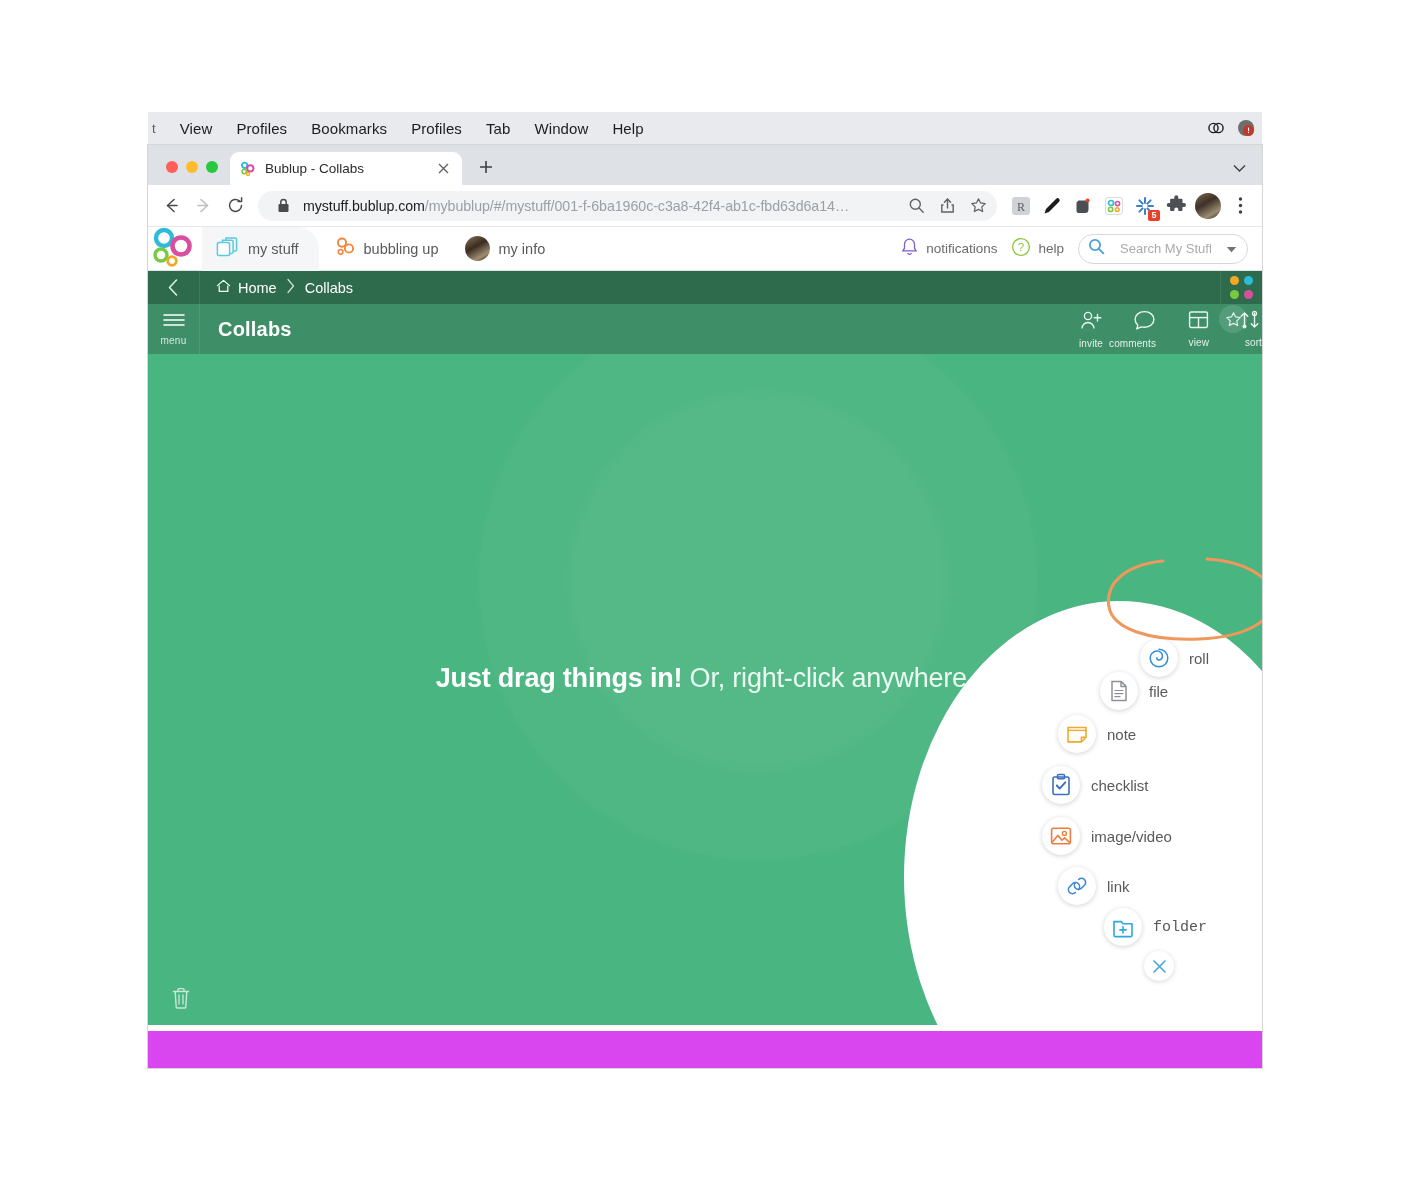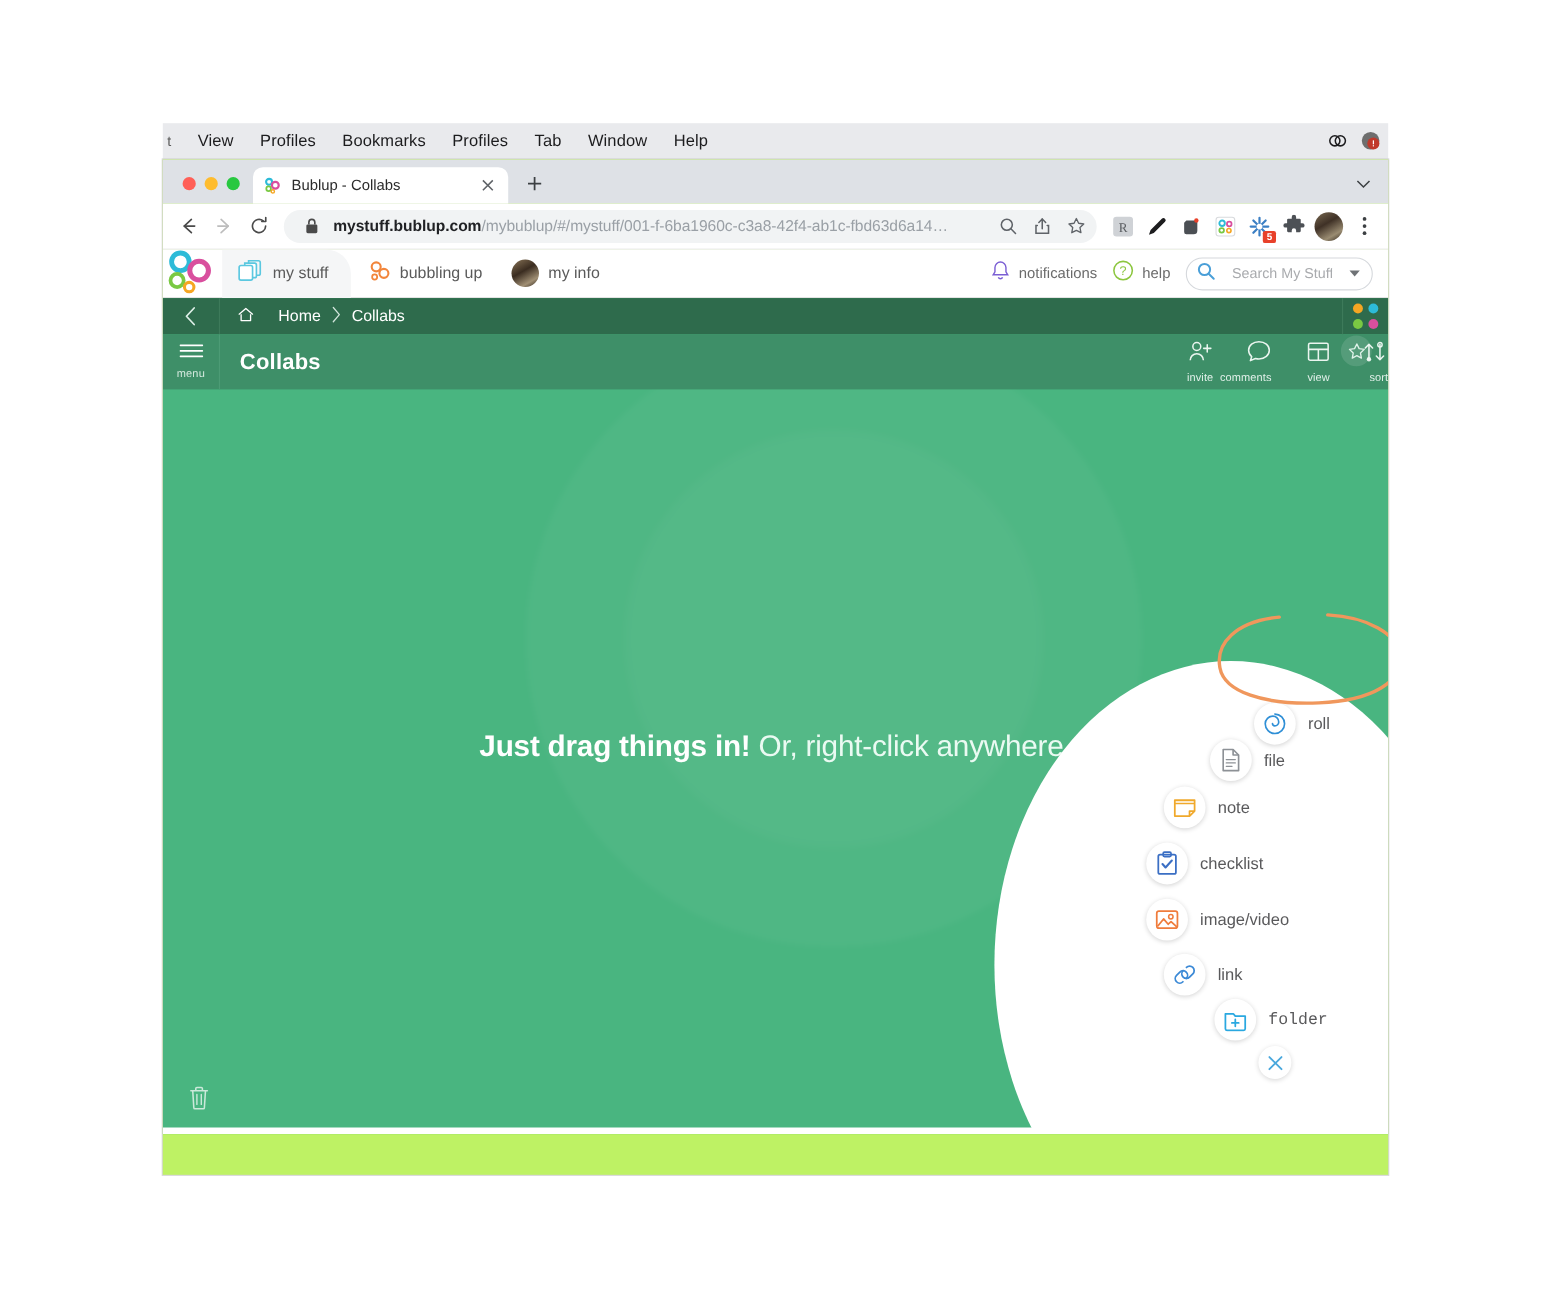--- a/index.html
+++ b/index.html
@@ -22,21 +22,21 @@
     letter-spacing: .1px;
   }
   #mac-status {
     margin-left: auto; display: flex; align-items: center; gap: 10px; padding-right: 6px;
   }
   .mac-status-ico { width: 20px; height: 20px; display:block; }
 
   
   #browser-window {
     position: absolute; left: 148px; top: 145px; width: 1114px; height: 923px;
-    background: #bef264;
+    background: #d946ef;
     box-shadow: 0 0 0 1px #d6d6d6;
     overflow: hidden;
   }
 
   
   #tab-strip {
     height: 40px; background: #dee1e6; display: flex; align-items: flex-end;
     position: relative;
   }
   #traffic-lights { display: flex; gap: 8px; padding: 0 12px 12px 18px; align-items: center; }
@@ -79,21 +79,21 @@
   .nav-btn.disabled { color: #bdbdbd; }
   #omnibox {
     flex: 1; height: 30px; background: #f1f3f4; border-radius: 15px;
     display: flex; align-items: center; padding: 0 8px 0 14px; gap: 9px;
     margin: 0 6px; min-width: 0;
   }
   #omnibox-url {
     font-size: 14.2px; color: #9aa0a6; white-space: nowrap;
     overflow: hidden; text-overflow: clip; flex: 1; letter-spacing: -0.05px;
   }
-  #omnibox-url b { color: #202124; font-weight: 700; }
+  #omnibox-url b { color: #202124; font-weight: 400; }
   .omni-ico { width: 22px; height: 22px; flex: 0 0 22px; display: flex; align-items: center; justify-content: center; color: #5f6368; }
   #ext-area { display: flex; align-items: center; gap: 3px; padding-left: 2px; }
   .ext-btn {
     width: 28px; height: 28px; display: flex; align-items: center; justify-content: center;
     position: relative; flex: 0 0 28px;
   }
   .ext-badge {
     position: absolute; bottom: -1px; right: -1px; background: #e8412a; color: #fff;
     font-size: 9px; line-height: 11px; min-width: 12px; text-align: center;
     border-radius: 2px; padding: 0 1px; font-weight: 700;
@@ -142,21 +142,21 @@
 
   #breadcrumb-bar {
     height: 33px; background: #2e6b4c; display: flex; align-items: center;
     position: relative; z-index: 5;
   }
   #back-btn {
     width: 52px; height: 33px; display: flex; align-items: center; justify-content: center;
     border-right: 1px solid #3d7a5a; flex: 0 0 52px; color: #d5e6dd;
   }
   #crumbs { display: flex; align-items: center; gap: 9px; padding-left: 16px; }
-  .crumb { font-size: 14.5px; color: #ffffff; display: flex; align-items: center; gap: 22px; }
+  .crumb { font-size: 14.5px; color: #ffffff; display: flex; align-items: center; gap: 7px; }
   .crumb-sep { color: #cfe3d9; font-size: 15px; }
   #grid-dots {
     margin-left: auto; width: 42px; height: 33px; display: grid;
     grid-template-columns: 9px 9px; grid-template-rows: 9px 9px; gap: 5px;
     align-content: center; justify-content: center;
     border-left: 1px solid #3d7a5a;
   }
   .gdot { width: 9px; height: 9px; border-radius: 50%; }
 
   #toolbar-bar {

